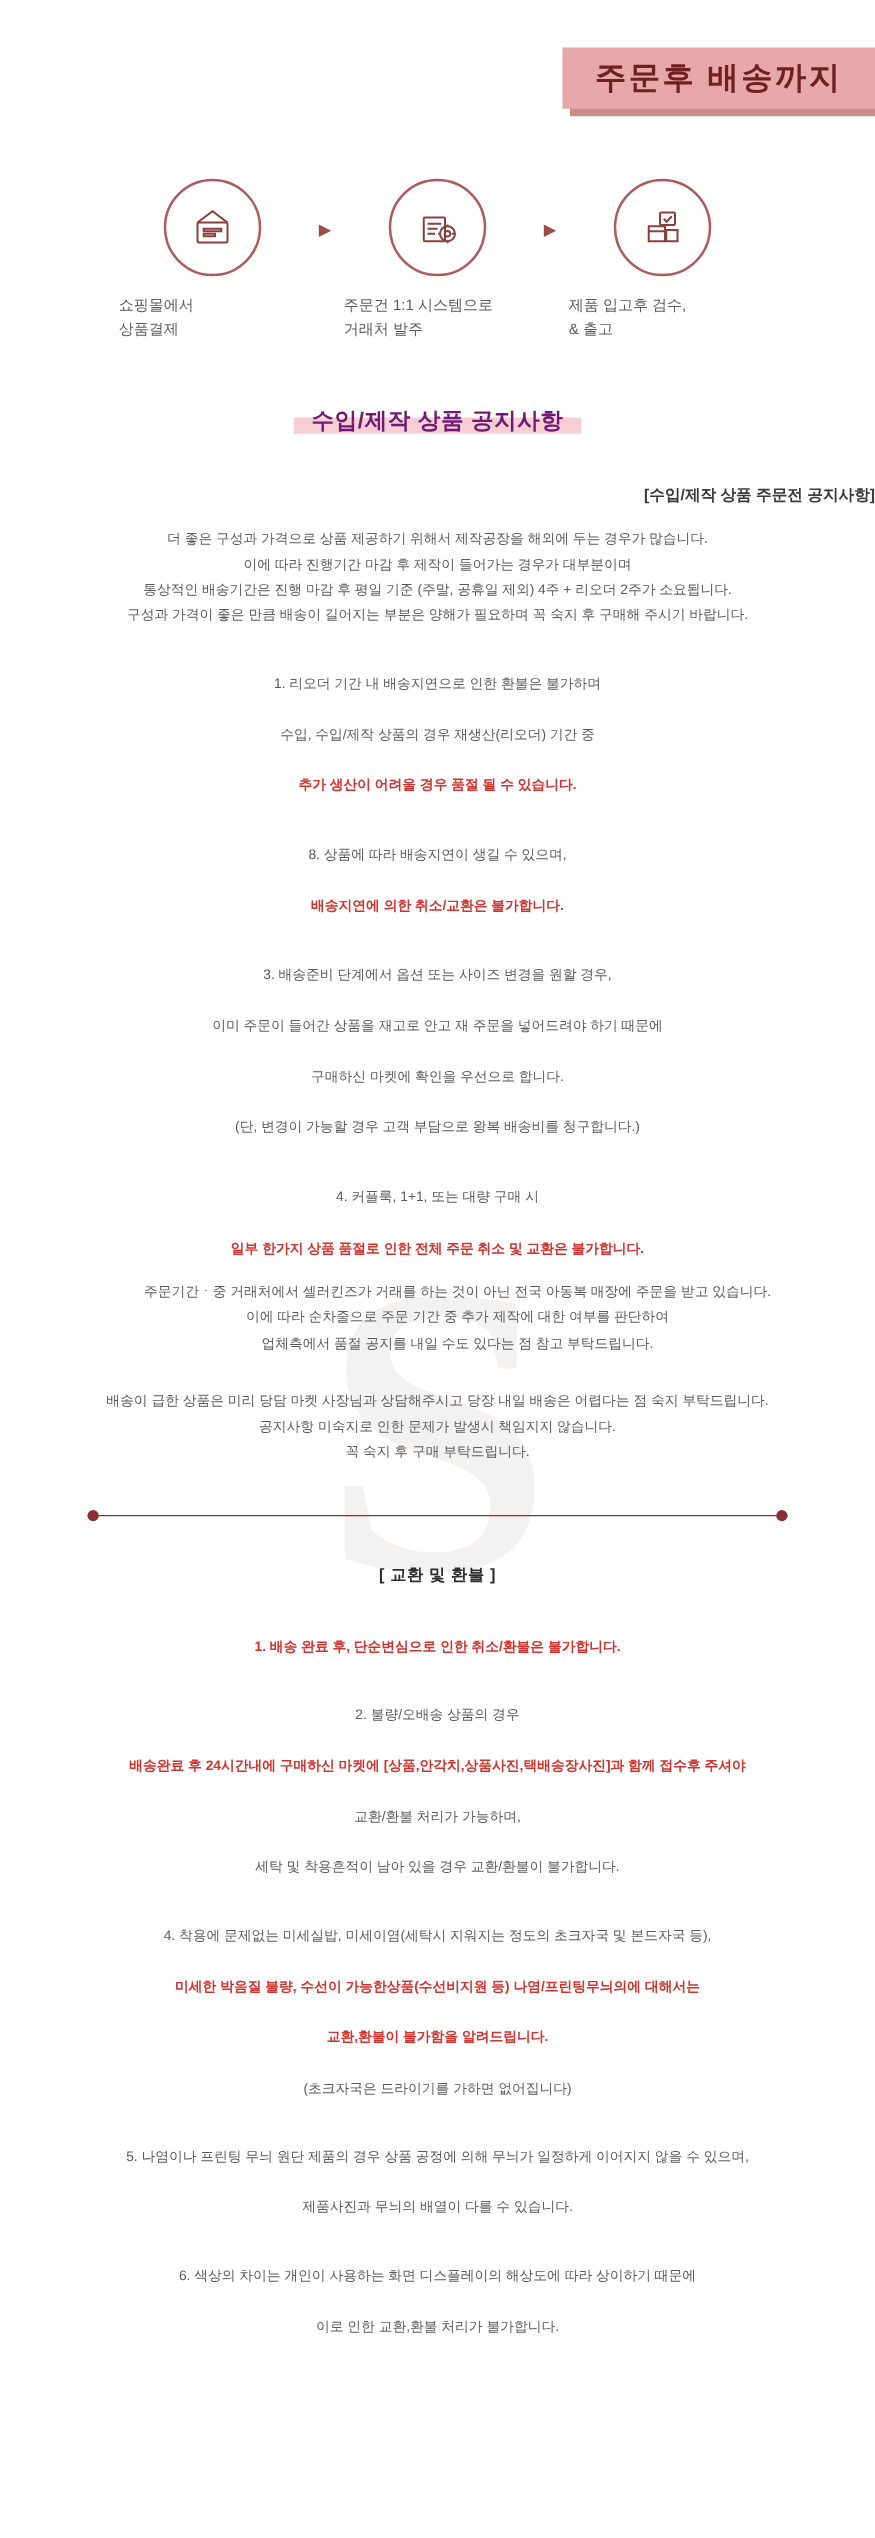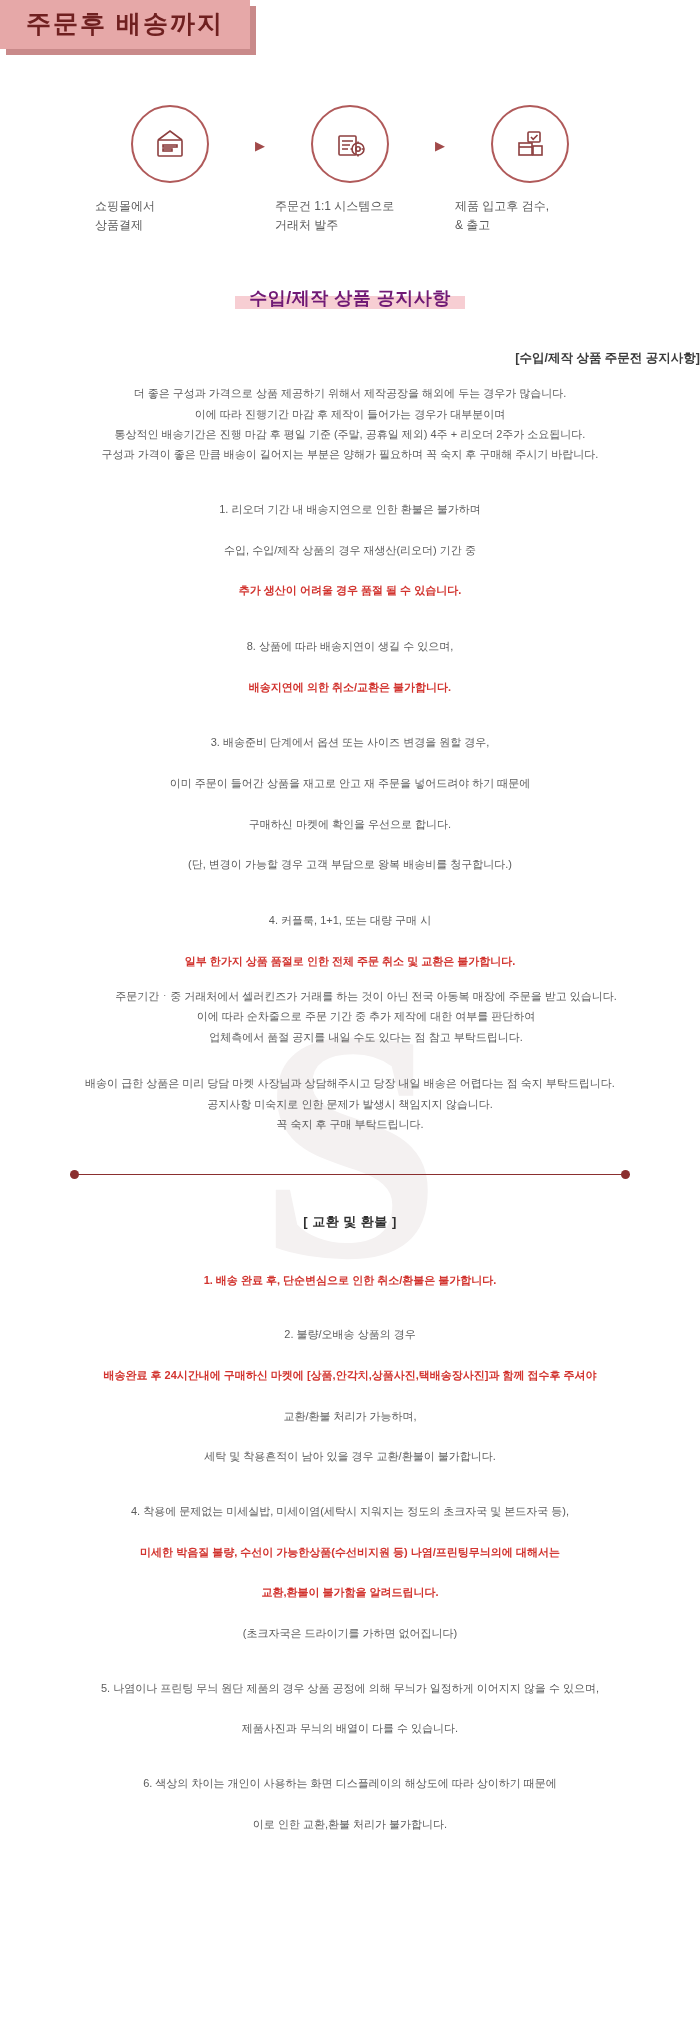--- a/index.html
+++ b/index.html
@@ -34,21 +34,22 @@
     color: #f4f1f1;
     font-family: "Liberation Serif", serif;
     font-weight: 700;
     z-index: 0;
     user-select: none;
   }
   .content { position: relative; z-index: 2; }
 
   
   .banner-wrap {
-    text-align: left;
+    text-align: right;
+    padding-top: 38px;
   }
   .banner {
     display: inline-block;
     background: #e6a8a8;
     color: #6f2020;
     font-size: 25px;
     font-weight: 700;
     letter-spacing: 2px;
     padding: 7px 26px 9px 26px;
     position: relative;

